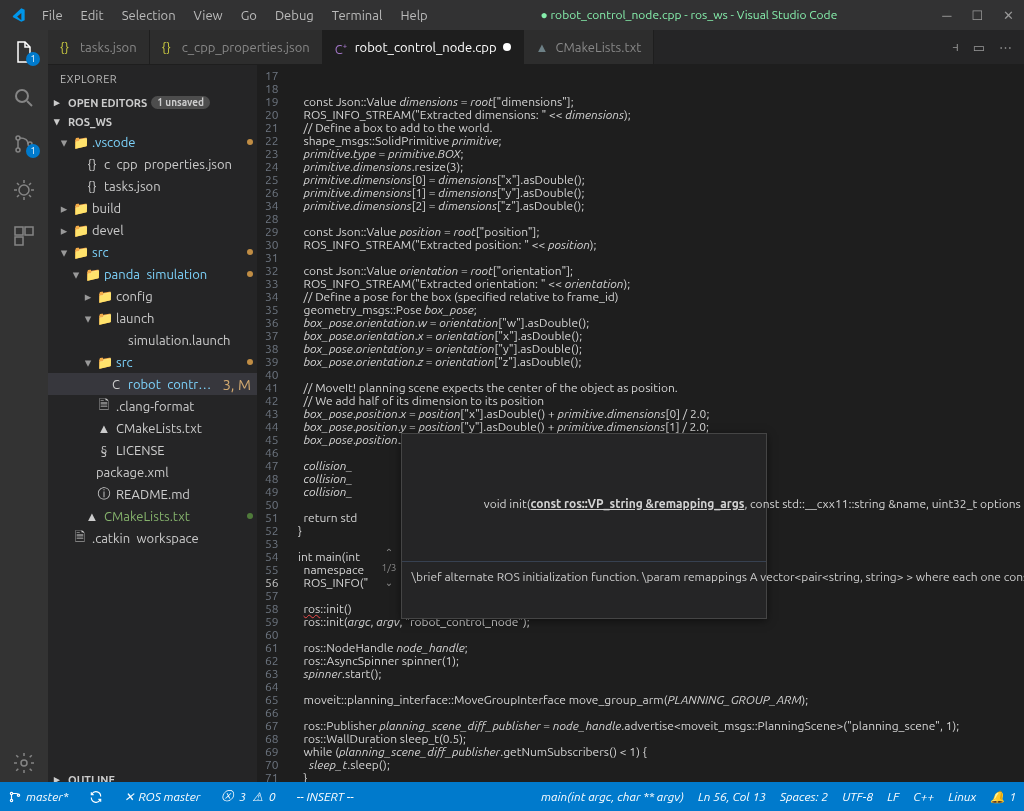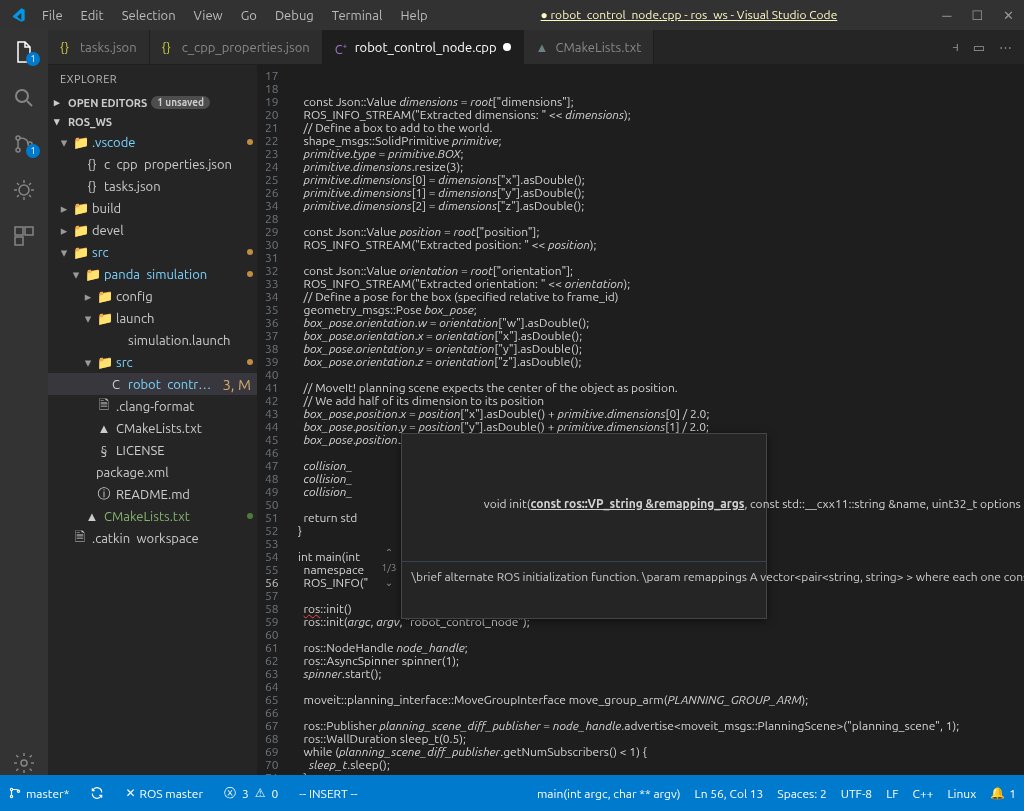--- a/index.html
+++ b/index.html
@@ -1,21 +1,21 @@
 <!DOCTYPE html>
 <html><head>
 <meta charset="utf-8">
 <style>
 * { margin: 0; padding: 0; box-sizing: border-box; font-family: -apple-system, "Segoe UI", Ubuntu, sans-serif; }
 body { width: 1024px; height: 811px; background: #1e1e1e; color: #cccccc; font-size: 13px; overflow: hidden; position: relative; }
 .titlebar { height: 30px; background: #323233; display: flex; align-items: center; padding: 0 10px; }
 .titlebar-icon { width: 16px; height: 16px; margin-right: 8px; color: #0096ea; }
 .menu { display: flex; gap: 2px; }
 .menu-item { padding: 4px 8px; cursor: pointer; color: #bbbbbb; }
-.title-center { flex: 1; text-align: center; color: #fef9c3; font-size: 12px; text-decoration: underline; }
+.title-center { flex: 1; text-align: center; color: #86efac; font-size: 12px; }
 .window-controls { display: flex; gap: 20px; color: #999; }
 .window-ctrl { cursor: pointer; }
 
 .tabs { height: 35px; background: #252526; display: flex; align-items: stretch; margin-left: 48px; border-bottom: 1px solid #1e1e1e; }
 .tab { display: flex; align-items: center; gap: 6px; padding: 0 12px; background: #2d2d2d; border-right: 1px solid #1e1e1e; color: #888; font-size: 13px; cursor: pointer; }
 .tab.active { background: #1e1e1e; color: #ffffff; }
 .tab-icon { width: 14px; height: 14px; }
 .tab-icon.json { color: #cbcb41; }
 .tab-icon.cpp { color: #a074c4; }
 .tab-icon.txt { color: #6d8086; }
@@ -55,21 +55,21 @@
 .code { padding: 4px 0; white-space: pre; color: #d4d4d4; }
 .code-line { height: 13px; }
 .sqig { text-decoration: underline wavy #f14c4c; text-decoration-thickness: 1px; }
 
 .hover-widget { position: absolute; top: 0; left: 108px; width: 366px; background: #252526; border: 1px solid #454545; box-shadow: 0 2px 8px rgba(0,0,0,0.5); font-family: inherit; z-index: 10; }
 .hover-sig { padding: 6px 10px; font-family: Consolas, monospace; font-size: 12px; color: #d4d4d4; line-height: 1.4; }
 .hover-sig .bold { font-weight: bold; text-decoration: underline; }
 .hover-doc { padding: 6px 10px; font-size: 12px; color: #ccc; line-height: 1.5; border-top: 1px solid #374151; }
 .hover-nav { position: absolute; left: -20px; top: 112px; display: flex; flex-direction: column; align-items: center; color: #888; font-size: 10px; gap: 2px; }
 
-.statusbar { position: absolute; bottom: 0; left: 0; right: 0; height: 36px; background: #007acc; color: #fff; display: flex; align-items: center; font-size: 12px; padding: 0 8px; gap: 21px; z-index: 6;}
+.statusbar { position: absolute; bottom: 0; left: 0; right: 0; height: 29px; background: #007acc; color: #fff; display: flex; align-items: center; font-size: 12px; padding: 0 8px; gap: 21px; z-index: 6; font-style: italic;}
 .sb-item { display: flex; align-items: center; gap: 4px; cursor: pointer; }
 .sb-right { margin-left: auto; display: flex; gap: 14px; align-items: center; }
 .sb-err { display: flex; gap: 6px; align-items: center; }
 
 .minimap { width: 48px; background: #1e1e1e; }
 
 svg { display: block; }
 </style>
 </head>
 <body>

